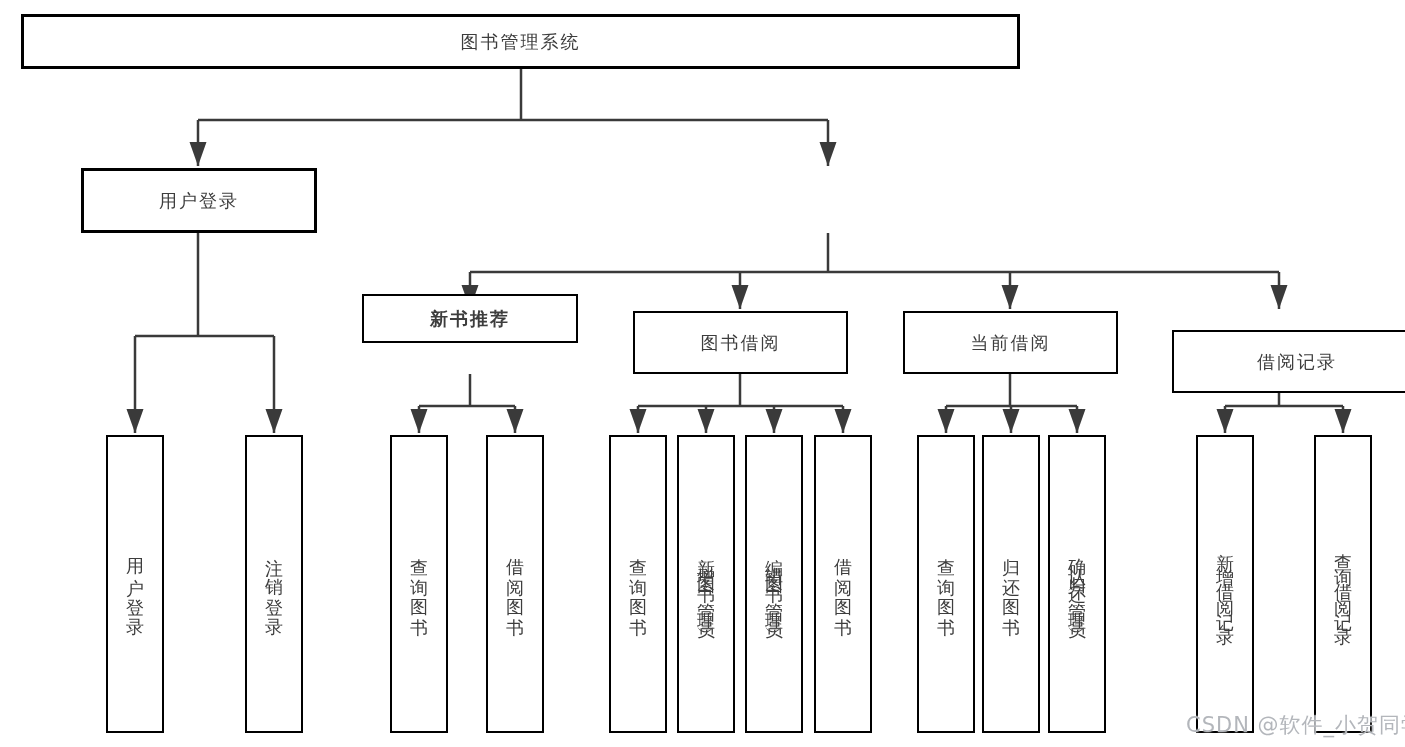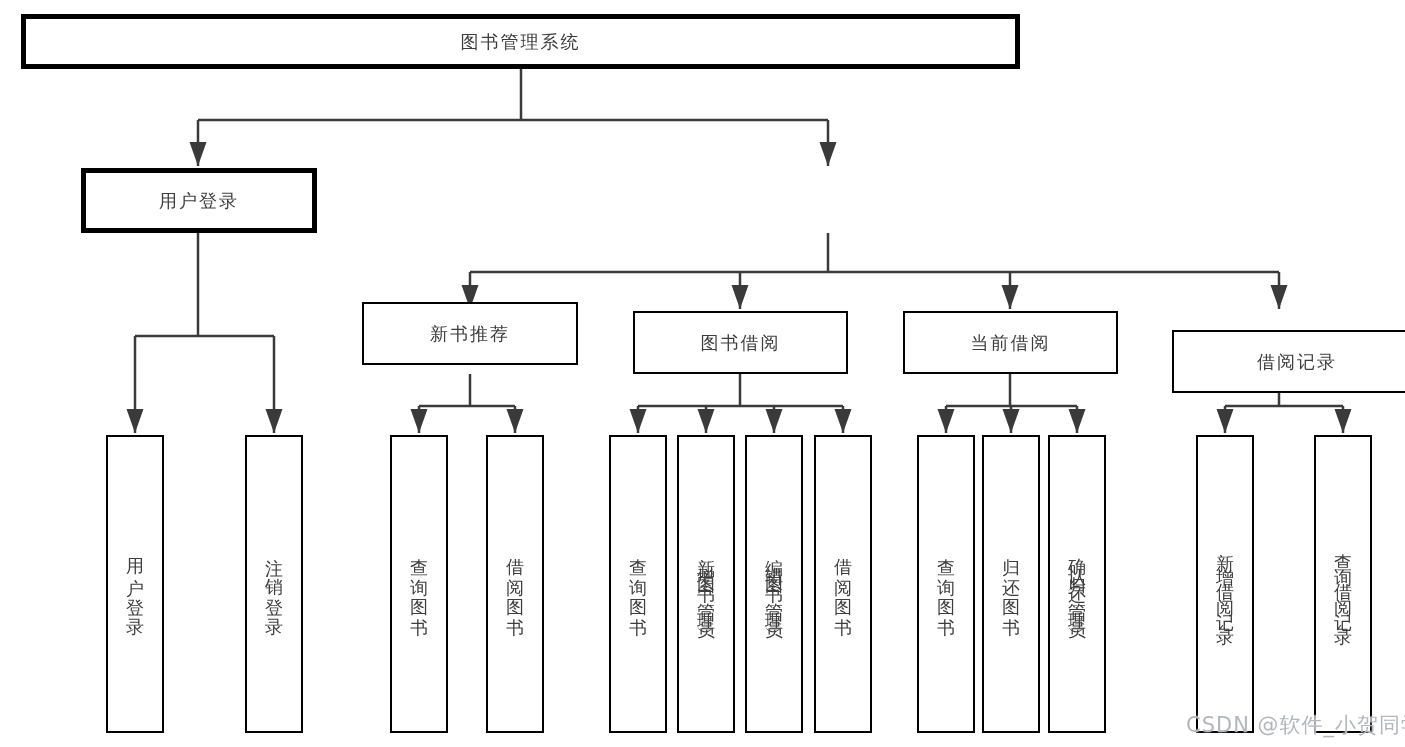--- a/index.html
+++ b/index.html
@@ -21,21 +21,21 @@
   .connectors {
     position: absolute;
     left: 0; top: 0;
     width: 1405px;
     height: 747px;
   }
   .node {
     position: absolute;
     box-sizing: border-box;
     background: #ffffff;
-    border: 5px solid #000000;
+    border: 3px solid #000000;
     display: flex;
     align-items: center;
     justify-content: center;
     font-size: 18px;
     letter-spacing: 2px;
     color: #3d3d3d;
     white-space: nowrap;
   }
   .lvl3 { border-width: 2.5px; }
   .leaf {
@@ -131,21 +131,21 @@
   </svg>
 
   <div class="node" style="left:21px; top:14px; width:999px; height:55px;">
     <span>图书管理系统</span>
   </div>
 
   <div class="node" style="left:81px; top:168px; width:236px; height:65px;">
     <span>用户登录</span>
   </div>
 
-  <div class="node lvl3" style="left:362px; top:302px; width:216px; height:63px;">
+  <div class="node lvl3" style="left:362px; top:294px; width:216px; height:49px;font-weight:bold;">
     <span>新书推荐</span>
   </div>
   <div class="node lvl3" style="left:903px; top:311px; width:215px; height:63px;">
     <span>当前借阅</span>
   </div>
   <div class="node lvl3" style="left:633px; top:311px; width:215px; height:63px;">
     <span>图书借阅</span>
   </div>
   <div class="node lvl3" style="left:1172px; top:330px; width:250px; height:63px;">
     <span>借阅记录</span>

